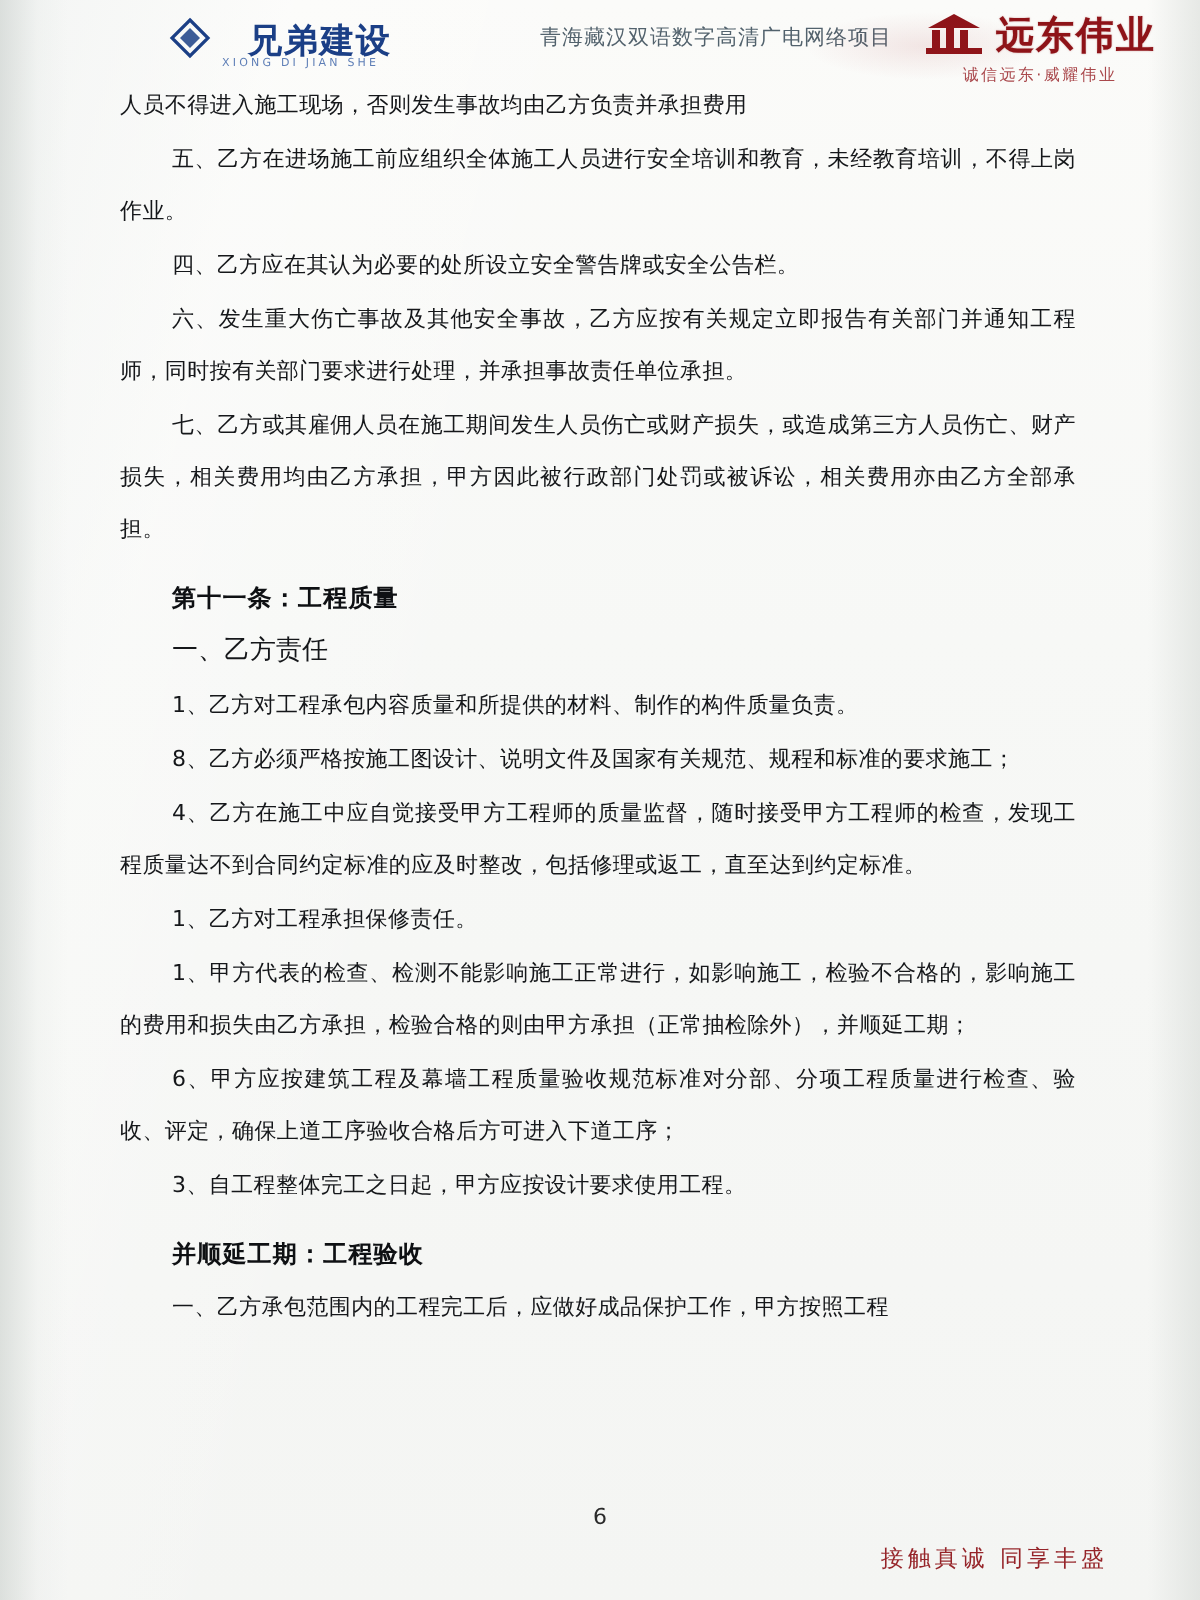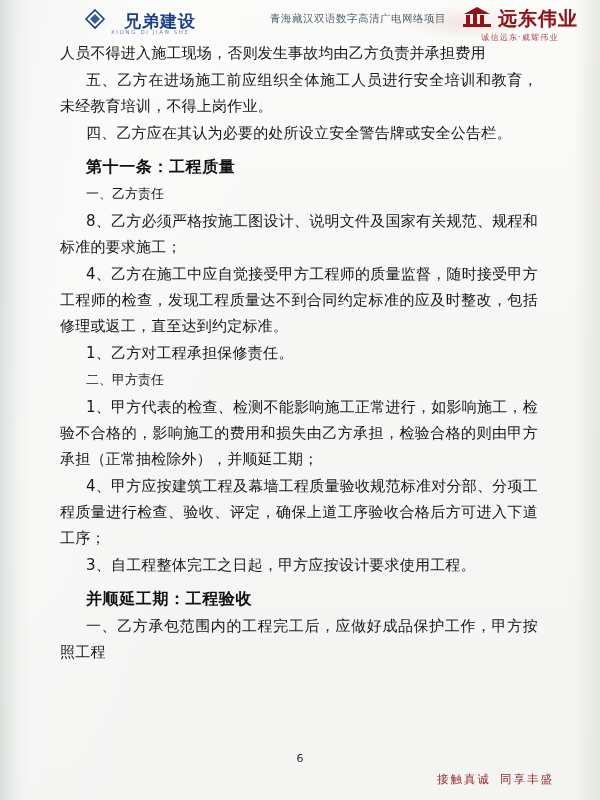--- a/index.html
+++ b/index.html
@@ -121,30 +121,30 @@
   
   .content {
     position: absolute;
     left: 60px;
     top: 40px;
     width: 478px;
     font-family: "DejaVu Sans", "Liberation Sans", sans-serif;
     color: #171717;
   }
   .para {
-    font-size: 15px;
+    font-size: 11px;
     line-height: 26px;
     text-align: justify;
     letter-spacing: 0.2px;
     margin: 0 0 1px 0;
     color: #15171a;
   }
   .indent2 { text-indent: 26px; }
   .heading {
-    font-size: 16px;
+    font-size: 12px;
     line-height: 26px;
     font-weight: bold;
     letter-spacing: 0.6px;
     text-indent: 26px;
     margin: 3px 0 1px 0;
     color: #0e1013;
   }
   .sub-heading {
     font-size: 13px;
     line-height: 26px;
@@ -171,21 +171,20 @@
   }
   .footer-slogan {
     position: absolute;
     right: 46px;
     top: 20px;
     font-size: 11.5px;
     color: #8e1318;
     letter-spacing: 2px;
     opacity: 0.92;
     white-space: nowrap;
-    font-family: Liberation Mono, monospace;
   }
   
   .stamp-ghost {
     position: absolute;
     right: 78px;
     top: 6px;
     width: 120px;
     height: 34px;
     border-radius: 4px;
     background: radial-gradient(ellipse at center, rgba(160,40,45,0.10) 0%, rgba(160,40,45,0) 70%);
@@ -229,34 +228,36 @@
     </div>
   </div>
 
   <div class="stamp-ghost"></div>
 
   <div class="content">
 
     <p class="para">人员不得进入施工现场，否则发生事故均由乙方负责并承担费用</p>
     <p class="para indent2">五、乙方在进场施工前应组织全体施工人员进行安全培训和教育，未经教育培训，不得上岗作业。</p>
     <p class="para indent2">四、乙方应在其认为必要的处所设立安全警告牌或安全公告栏。</p>
+    <p class="para indent2">六、发生重大伤亡事故及其他安全事故，乙方应按有关规定立即报告有关部门并通知工程师，同时按有关部门要求进行处理，并承担事故责任单位承担。</p>
+    <p class="para indent2">七、乙方或其雇佣人员在施工期间发生人员伤亡或财产损失，或造成第三方人员伤亡、财产损失，相关费用均由乙方承担，甲方因此被行政部门处罚或被诉讼，相关费用亦由乙方全部承担。</p>
 
     <div class="gap-sm"></div>
 
     <p class="heading">第十一条：工程质量</p>
     <p class="sub-heading">一、乙方责任</p>
 
+    <p class="para indent2">1、乙方对工程承包内容质量和所提供的材料、制作的构件质量负责。</p>
     <p class="para indent2">8、乙方必须严格按施工图设计、说明文件及国家有关规范、规程和标准的要求施工；</p>
     <p class="para indent2">4、乙方在施工中应自觉接受甲方工程师的质量监督，随时接受甲方工程师的检查，发现工程质量达不到合同约定标准的应及时整改，包括修理或返工，直至达到约定标准。</p>
     <p class="para indent2">1、乙方对工程承担保修责任。</p>
 
-    <p class="sub-heading">二、甲方责任</p>
 
     <p class="para indent2">1、甲方代表的检查、检测不能影响施工正常进行，如影响施工，检验不合格的，影响施工的费用和损失由乙方承担，检验合格的则由甲方承担（正常抽检除外），并顺延工期；</p>
-    <p class="para indent2">4、甲方应按建筑工程及幕墙工程质量验收规范标准对分部、分项工程质量进行检查、验收、评定，确保上道工序验收合格后方可进入下道工序；</p>
+    <p class="para indent2">6、甲方应按建筑工程及幕墙工程质量验收规范标准对分部、分项工程质量进行检查、验收、评定，确保上道工序验收合格后方可进入下道工序；</p>
     <p class="para indent2">3、自工程整体完工之日起，甲方应按设计要求使用工程。</p>
 
     <div class="gap-sm"></div>
 
     <p class="heading">并顺延工期：工程验收</p>
     <p class="para indent2">一、乙方承包范围内的工程完工后，应做好成品保护工作，甲方按照工程</p>
 
   </div>
 
   <div class="footer">

